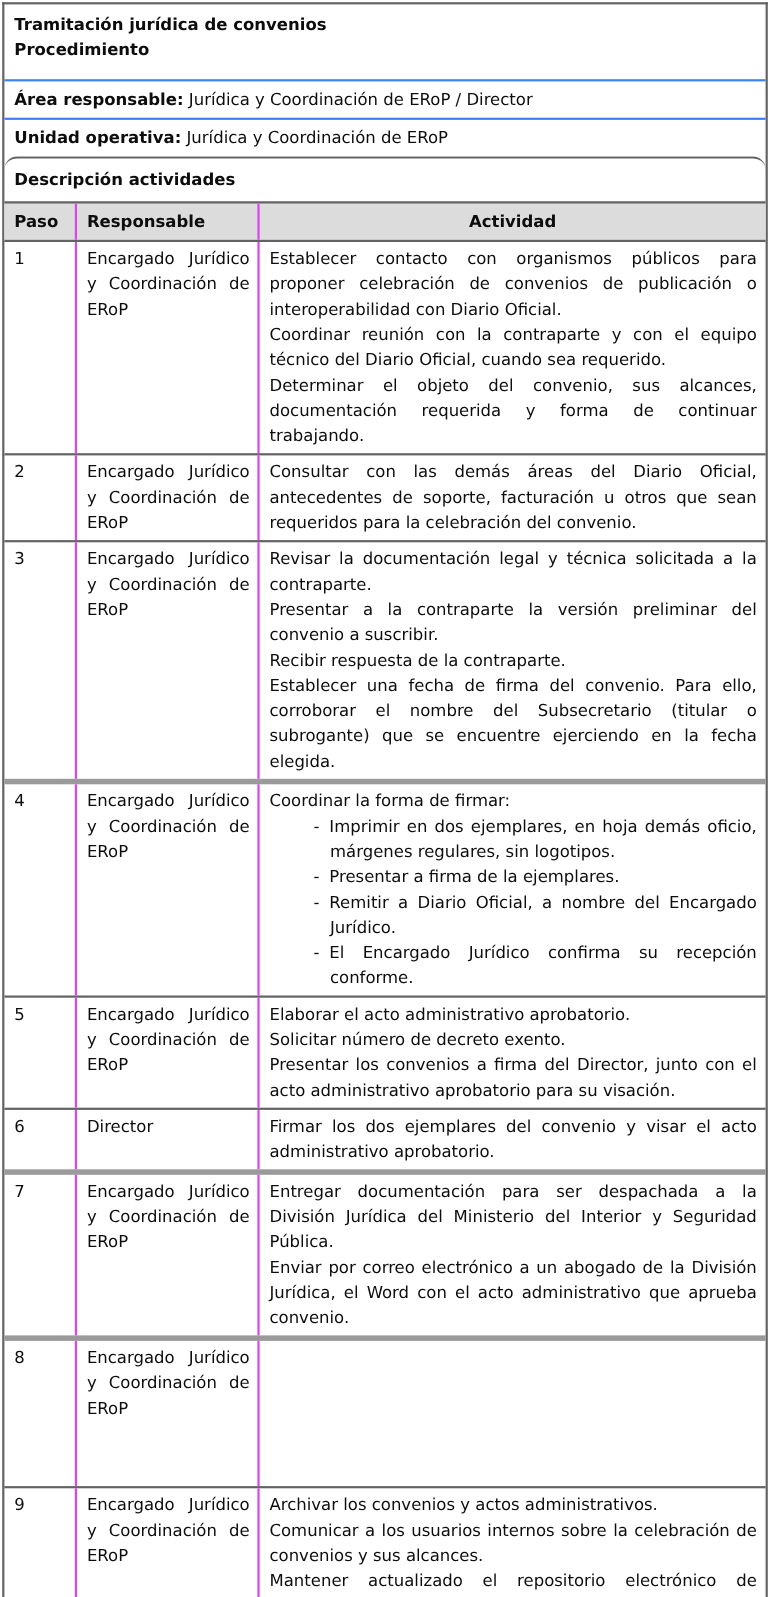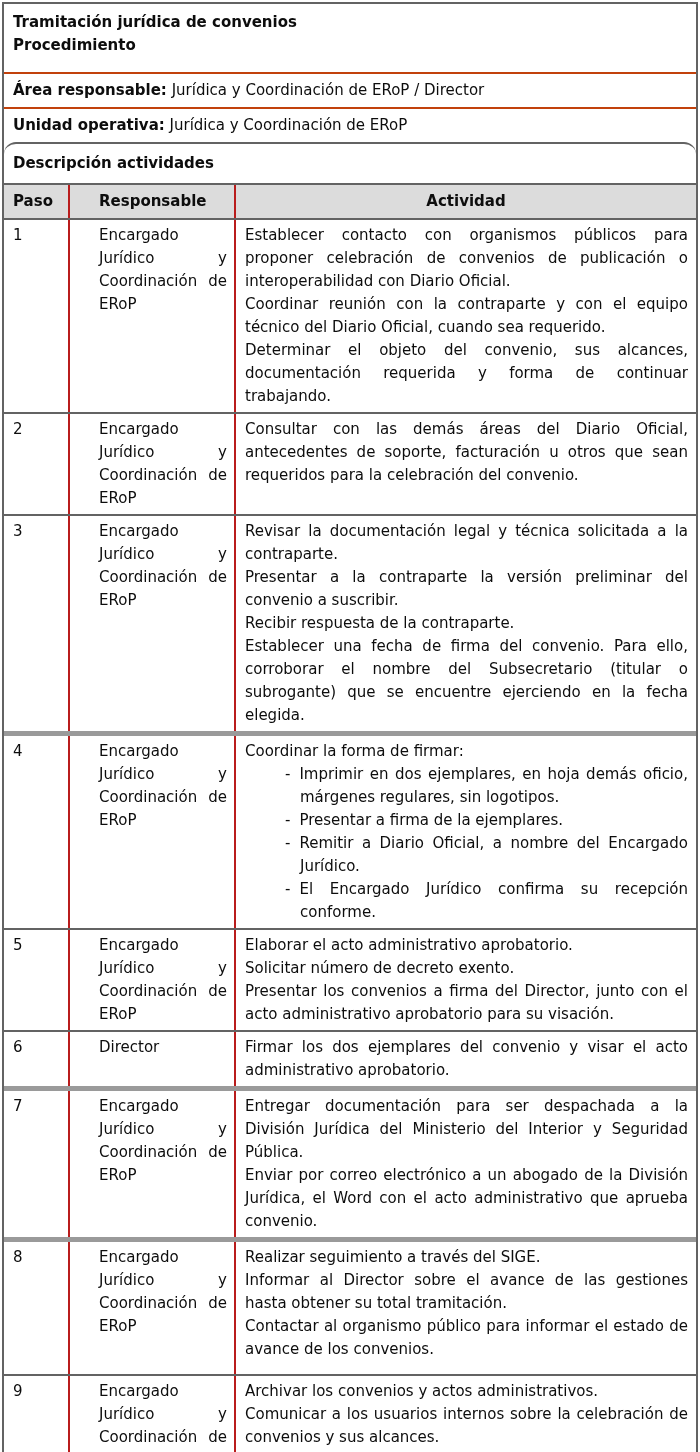--- a/index.html
+++ b/index.html
@@ -13,37 +13,37 @@
     width:692px;
     margin:2px 0 8px 2px;
     border:2px solid #636363;
     border-bottom:3px solid #515151;
     font-size:15px;
     line-height:23px;
     background:#ffffff;
   }
   
   .title-cell { padding:7px 9px 4px 9px; min-height:57px; font-weight:bold; }
-  .meta-row   { border-top:2px solid #c2410c; padding:5px 9px; }
+  .meta-row   { border-top:2px solid #3b82f6; padding:5px 9px; }
   .meta-row b { font-weight:bold; }
   .desc-row   { border-top:2px solid #636363; padding:8px 9px; font-weight:bold;border-radius:12px; }
   
   .grid { display:grid; grid-template-columns:66px 166px 1fr; }
   .thead {
     border-top:2px solid #636363;
     background:#dcdcdc;
     font-weight:bold;
   }
   .thead > div { padding:5px 9px; }
   .thead .h-act { text-align:center; }
-  .c1, .c2 { border-right:2px solid #b91c1c; }
+  .c1, .c2 { border-right:2px solid #d946ef; }
   .row { border-top:2px solid #636363; }
   .row.pbreak { border-top:5px solid #9a9a9a; }
   .c1 { padding:4px 6px 4px 9px; }
-  .c2 { padding:4px 7px 4px 9px; text-align:justify;margin-left:20px; }
+  .c2 { padding:4px 7px 4px 9px; text-align:justify; }
   .c3 { padding:4px 8px 4px 9px; }
   .para { text-align:justify; }
   .bullet {
     text-align:justify;
     padding-left:55px;
     text-indent:-15px;
   }
   .bullet::before { content:"-"; margin-right:9px; }
   
   .r1 { min-height:184px; }
@@ -148,25 +148,20 @@
     <div class="c2">Encargado Jurídico y Coordinación de ERoP</div>
     <div class="c3">
       <div class="para">Entregar documentación para ser despachada a la División Jurídica del Ministerio del Interior y Seguridad Pública.</div>
       <div class="para">Enviar por correo electrónico a un abogado de la División Jurídica, el Word con el acto administrativo que aprueba convenio.</div>
     </div>
   </div>
 
   <div class="grid row r8 pbreak">
     <div class="c1">8</div>
     <div class="c2">Encargado Jurídico y Coordinación de ERoP</div>
-    <div class="c3">
-      <div class="para">Realizar seguimiento a través del SIGE.</div>
-      <div class="para">Informar al Director sobre el avance de las gestiones hasta obtener su total tramitación.</div>
-      <div class="para">Contactar al organismo público para informar el estado de avance de los convenios.</div>
-    </div>
   </div>
 
   <div class="grid row r9">
     <div class="c1">9</div>
     <div class="c2">Encargado Jurídico y Coordinación de ERoP</div>
     <div class="c3">
       <div class="para">Archivar los convenios y actos administrativos.</div>
       <div class="para">Comunicar a los usuarios internos sobre la celebración de convenios y sus alcances.</div>
       <div class="para">Mantener actualizado el repositorio electrónico de convenios celebrados.</div>
     </div>

